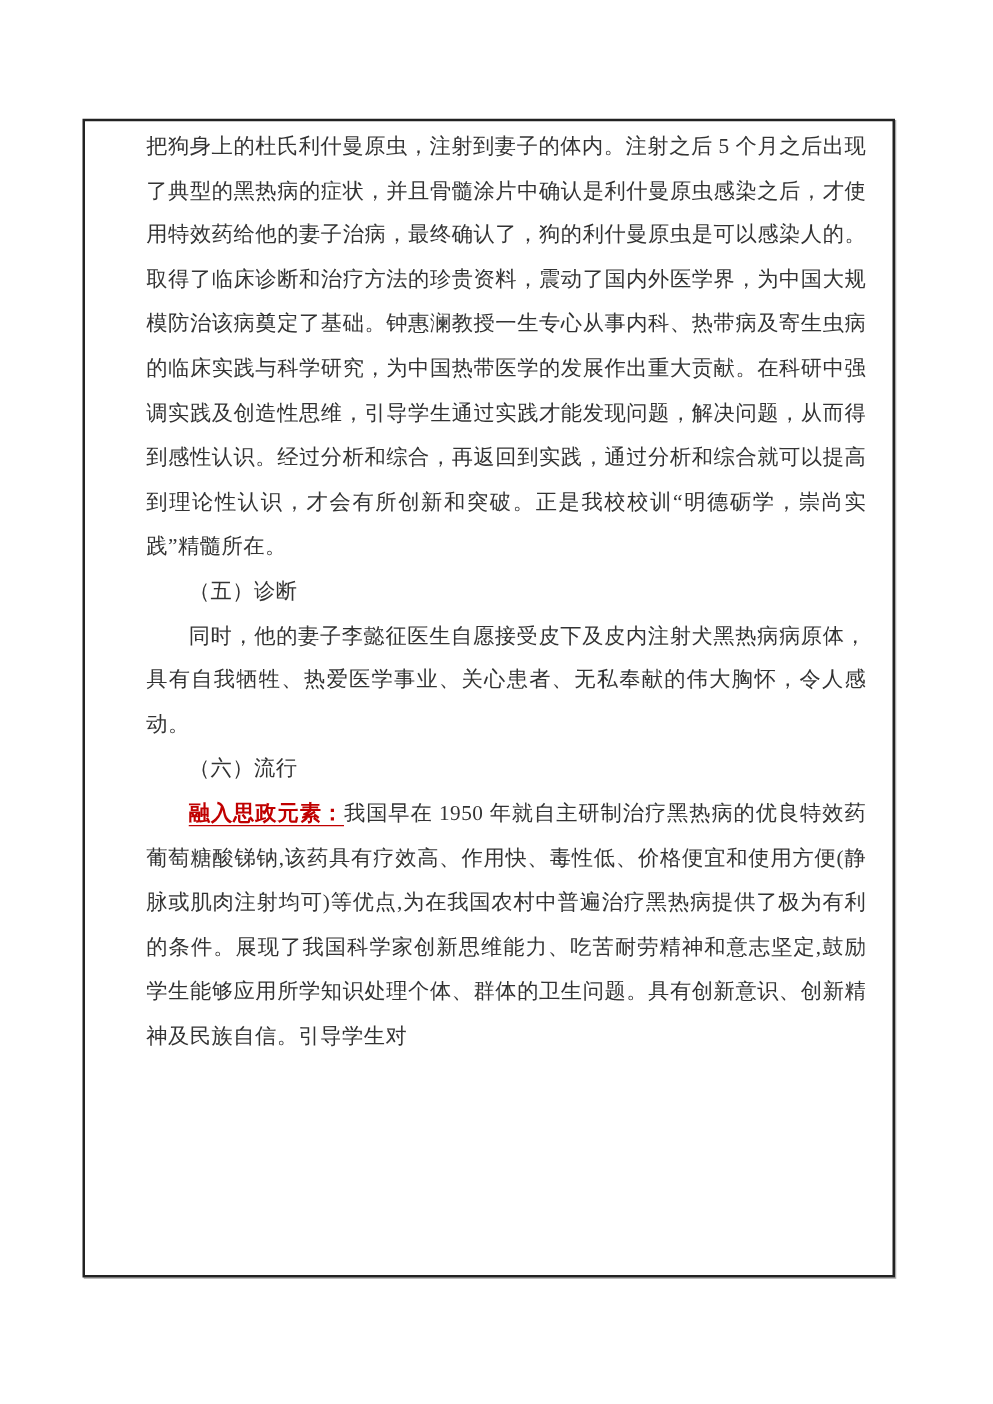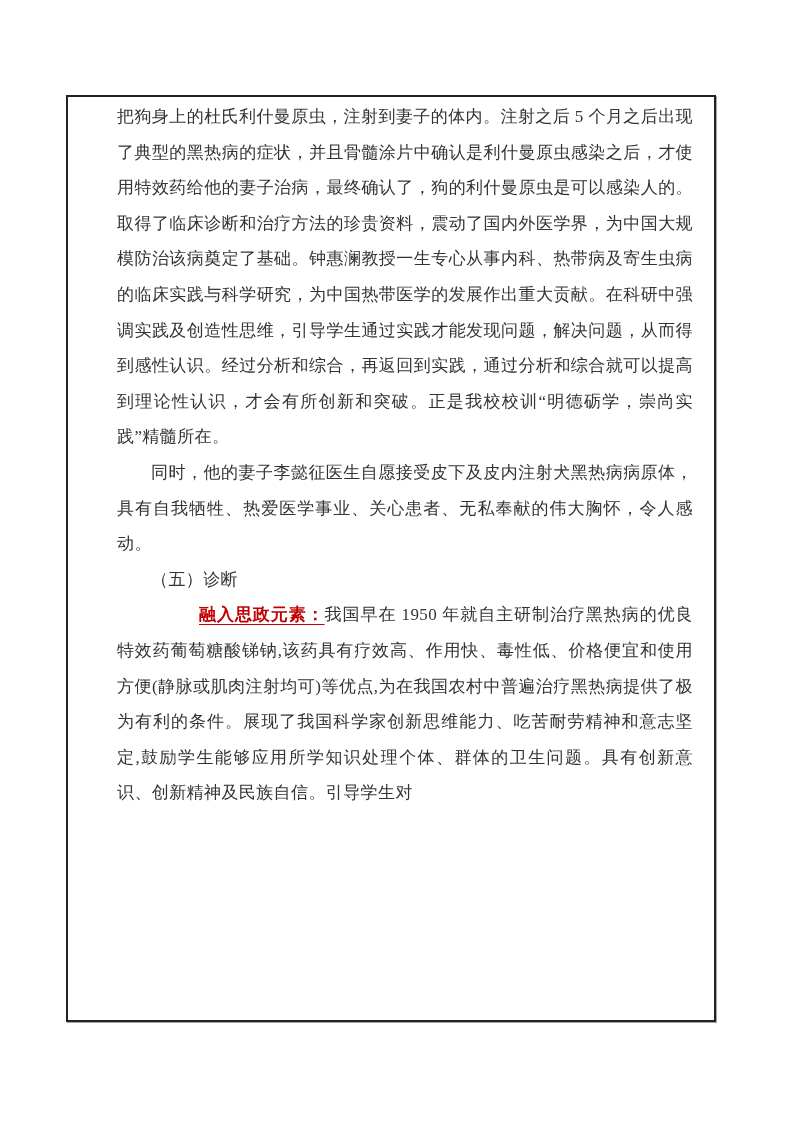--- a/index.html
+++ b/index.html
@@ -39,35 +39,35 @@
     letter-spacing:0.4px;
     text-align:justify;
     text-justify:inter-ideograph;
   }
   .para.indent{ text-indent:2em; }
   .lead{
     color:var(--accent-red);
     font-weight:bold;
     text-decoration:underline;
     text-underline-offset:4px;
-    margin-left:48px;
   }
 </style>
 </head>
 <body>
 
 <div class="page">
   <div class="table-cell">
     <div id="paragraphs">
   <p class="para"><span class="para-text">把狗身上的杜氏利什曼原虫，注射到妻子的体内。注射之后 5 个月之后出现了典型的黑热病的症状，并且骨髓涂片中确认是利什曼原虫感染之后，才使用特效药给他的妻子治病，最终确认了，狗的利什曼原虫是可以感染人的。取得了临床诊断和治疗方法的珍贵资料，震动了国内外医学界，为中国大规模防治该病奠定了基础。钟惠澜教授一生专心从事内科、热带病及寄生虫病的临床实践与科学研究，为中国热带医学的发展作出重大贡献。在科研中强调实践及创造性思维，引导学生通过实践才能发现问题，解决问题，从而得到感性认识。经过分析和综合，再返回到实践，通过分析和综合就可以提高到理论性认识，才会有所创新和突破。正是我校校训“明德砺学，崇尚实践”精髓所在。</span></p>
 
+  <p class="para indent"><span class="para-text">（五）诊断</span></p>
+
   <p class="para indent"><span class="para-text">同时，他的妻子李懿征医生自愿接受皮下及皮内注射犬黑热病病原体，具有自我牺牲、热爱医学事业、关心患者、无私奉献的伟大胸怀，令人感动。</span></p>
-
-  <p class="para indent"><span class="para-text">（五）诊断</span></p>
 
 
 
+  <p class="para indent"><span class="para-text">（六）流行</span></p>
 
 
   <p class="para indent"><span class="lead">融入思政元素：</span><span class="para-text">我国早在 1950 年就自主研制治疗黑热病的优良特效药葡萄糖酸锑钠,该药具有疗效高、作用快、毒性低、价格便宜和使用方便(静脉或肌肉注射均可)等优点,为在我国农村中普遍治疗黑热病提供了极为有利的条件。展现了我国科学家创新思维能力、吃苦耐劳精神和意志坚定,鼓励学生能够应用所学知识处理个体、群体的卫生问题。具有创新意识、创新精神及民族自信。引导学生对</span></p>
 </div>
   </div>
 </div>
 
 </body></html>

